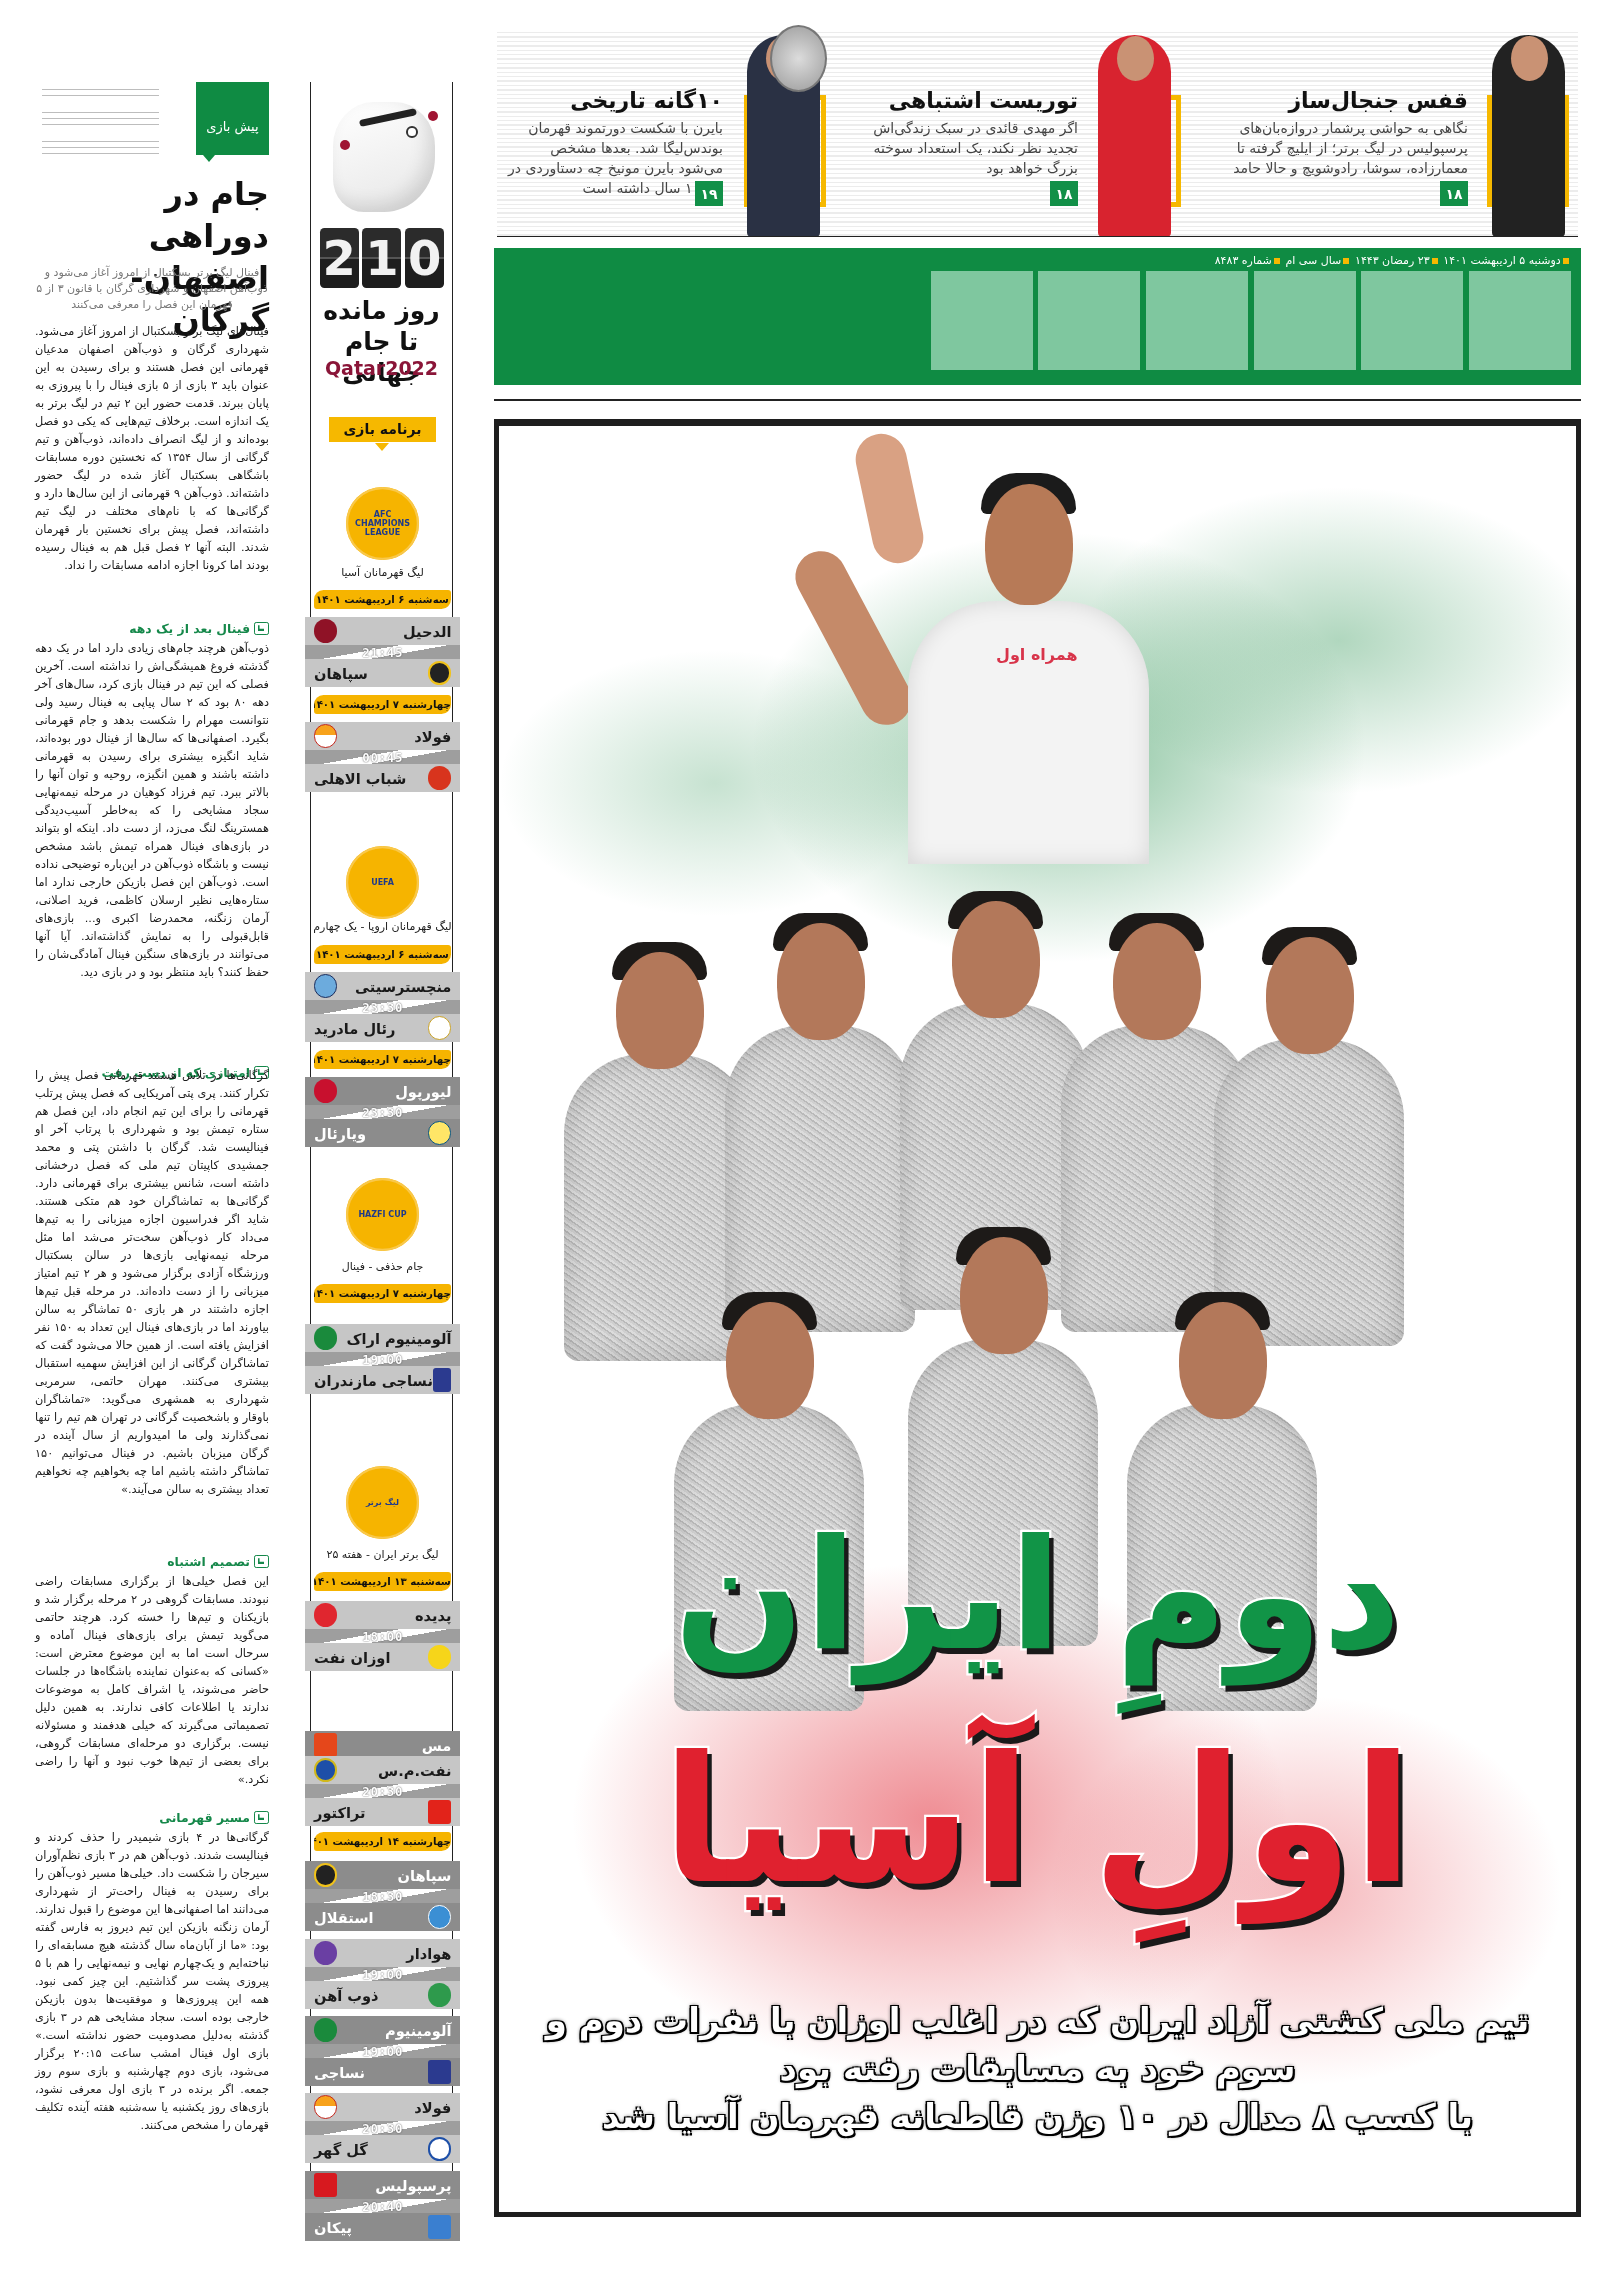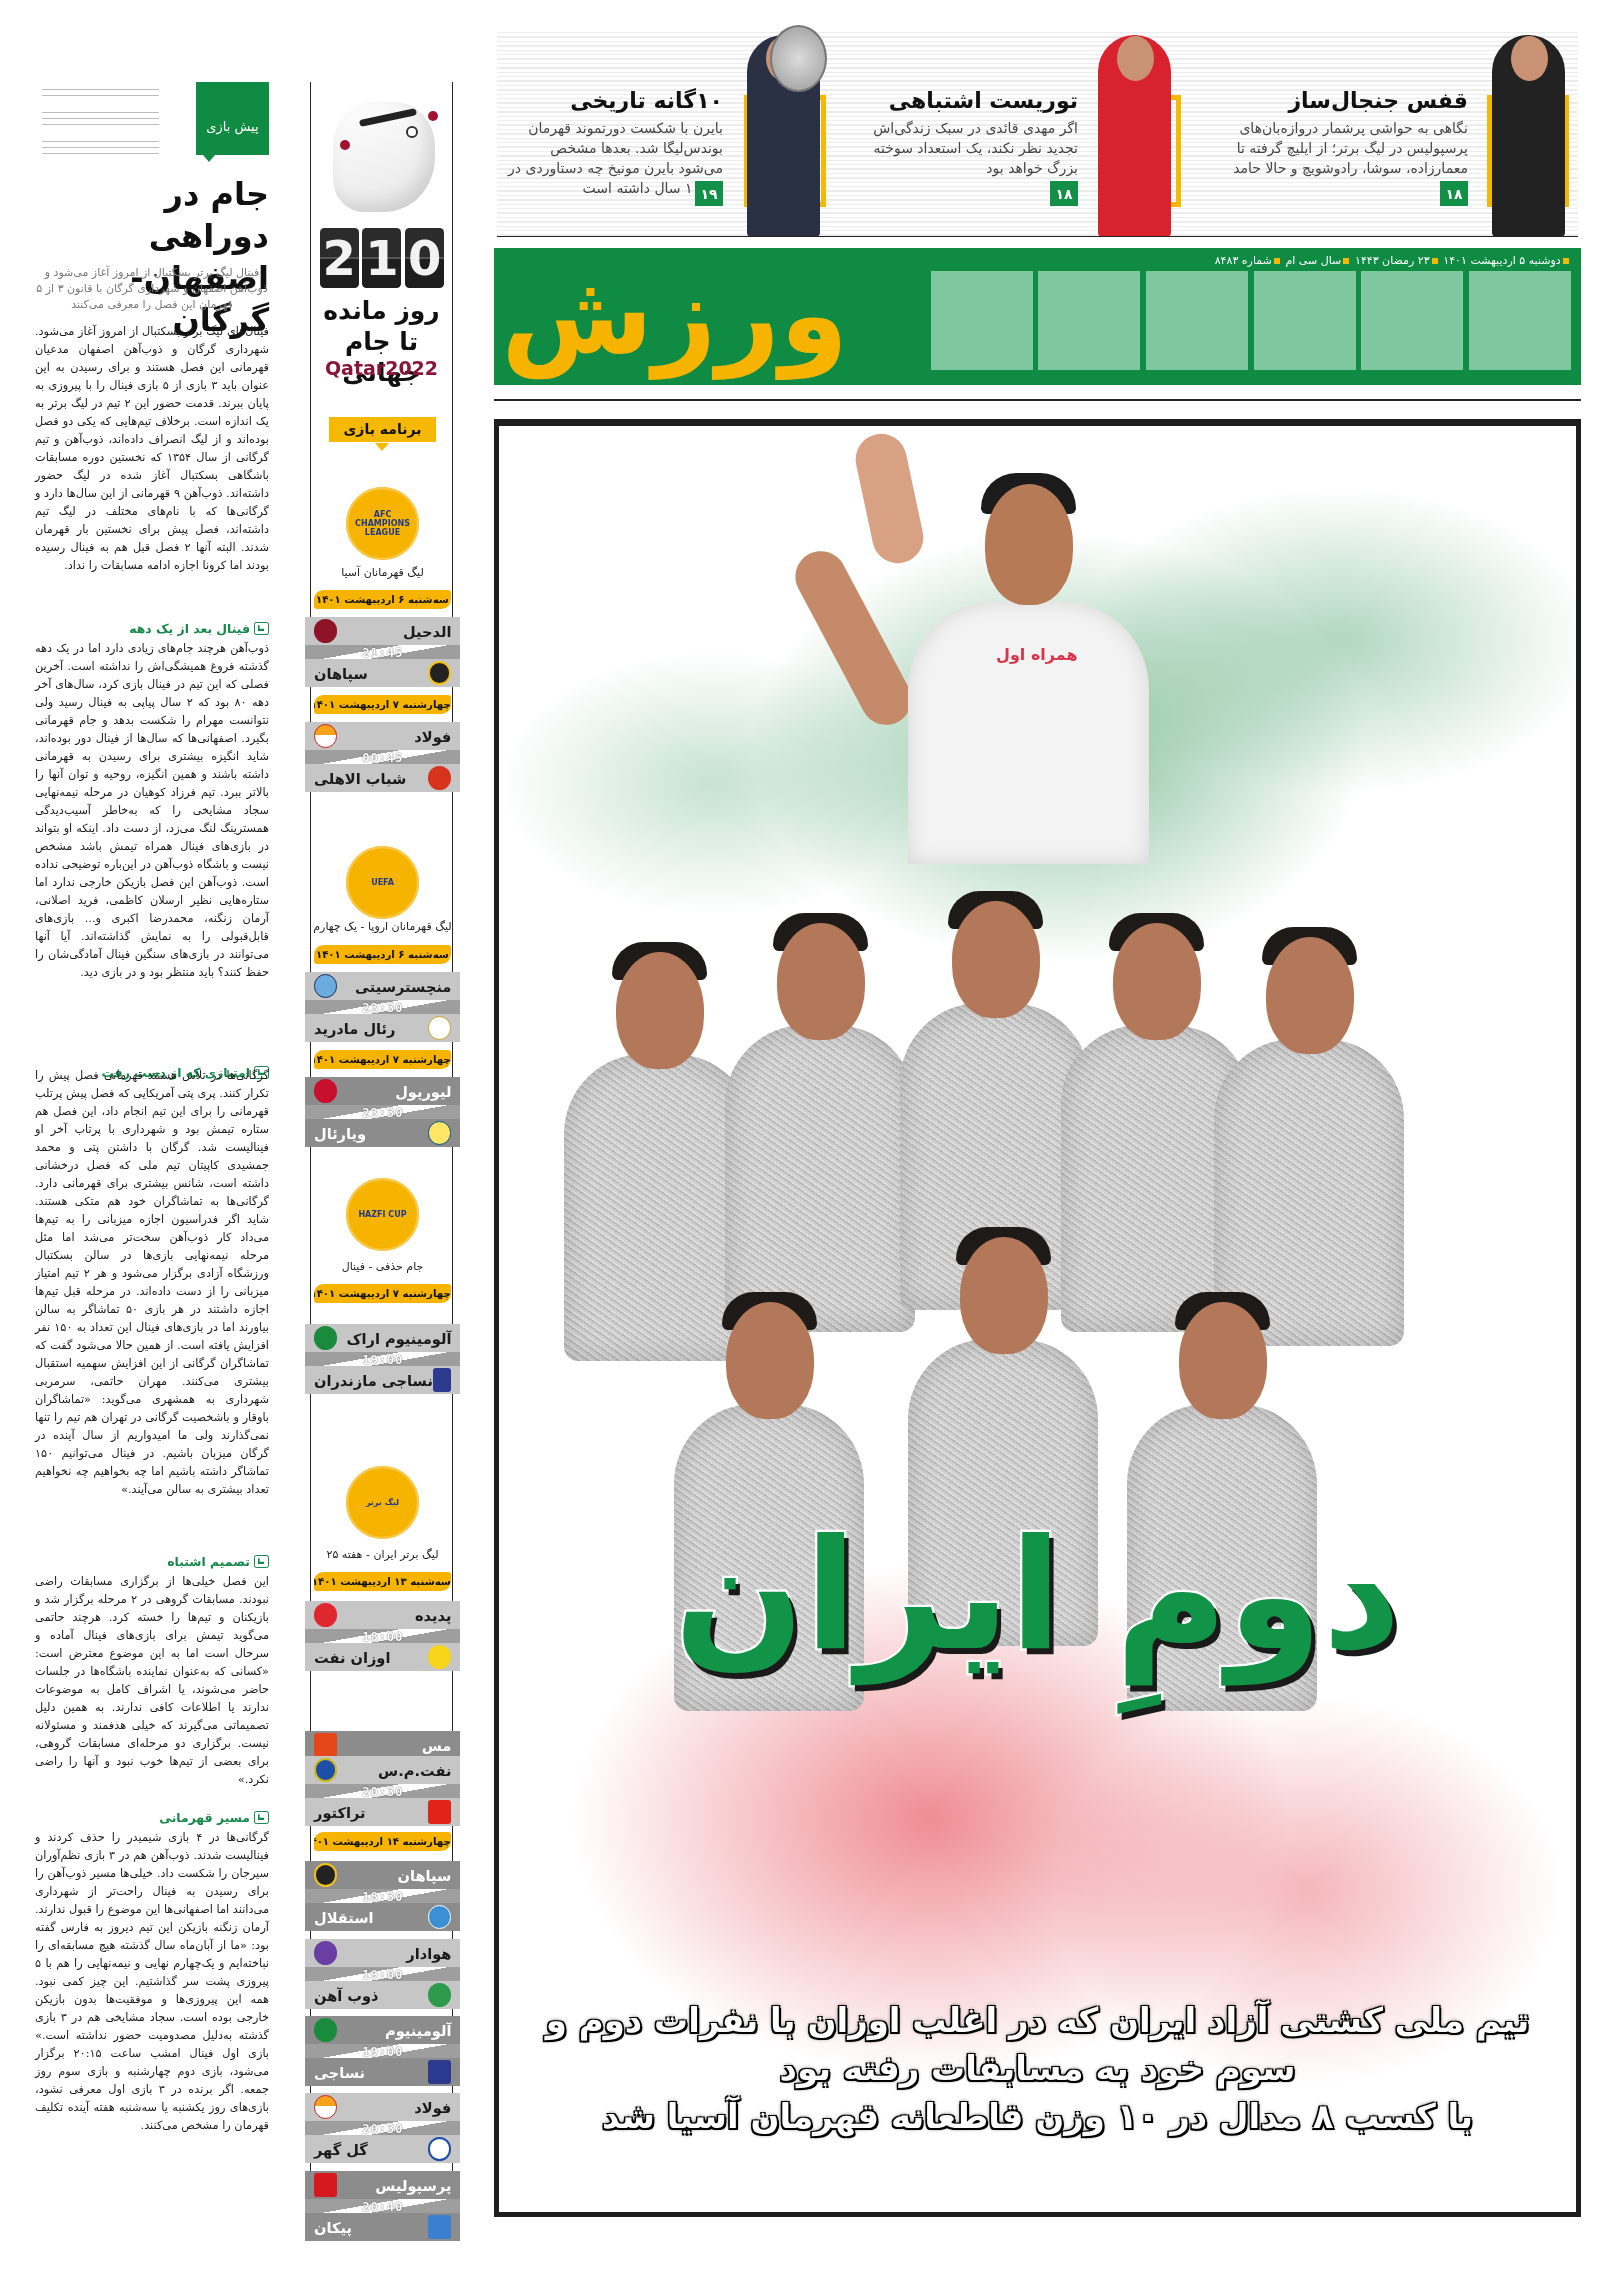--- a/index.html
+++ b/index.html
@@ -156,21 +156,20 @@
     <span class="sq"></span><span>شماره ۸۴۸۳</span>
   </div>
   <div class="mast-main">
     <div class="cell"></div>
       <div class="cell"></div>
       <div class="cell"></div>
       <div class="cell"></div>
       <div class="cell"></div>
       <div class="cell"></div>
   </div>
-  <div class="mast-sport">ورزش</div>
 </div>
 <div class="mast-rule"></div>
 
 <div class="hero">
   <div class="coach">
     <div class="arm"></div>
       <div class="hand"></div>
     <div class="shirt"></div>
     <div class="hair"></div>
       <div class="face"></div>
@@ -213,20 +212,21 @@
       <div class="hair"></div>
       <div class="face"></div>
     </div>
   <div class="wrestler" style="left:643px; top:876px;">
       <div class="body"></div>
       <div class="hair"></div>
       <div class="face"></div>
     </div>
 
   <div class="headline l1">دومِ ایران</div>
+  <div class="headline l2">اولِ آسیا</div>
   <div class="caption">
     <div>تیم ملی کشتی آزاد ایران که در اغلب اوزان با نفرات دوم و سوم خود به مسابقات رفته بود</div>
     <div>با کسب ۸ مدال در ۱۰ وزن قاطعانه قهرمان آسیا شد</div>
   </div>
 </div>
 
 <div class="schedule">
   <div class="mascot">
     <div class="cloth"></div>
       <div class="band"></div>

